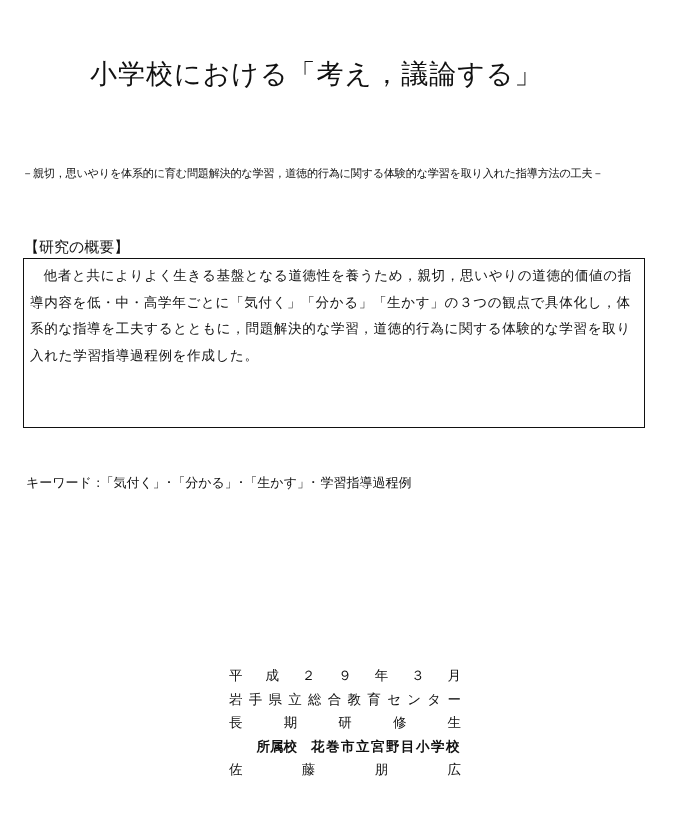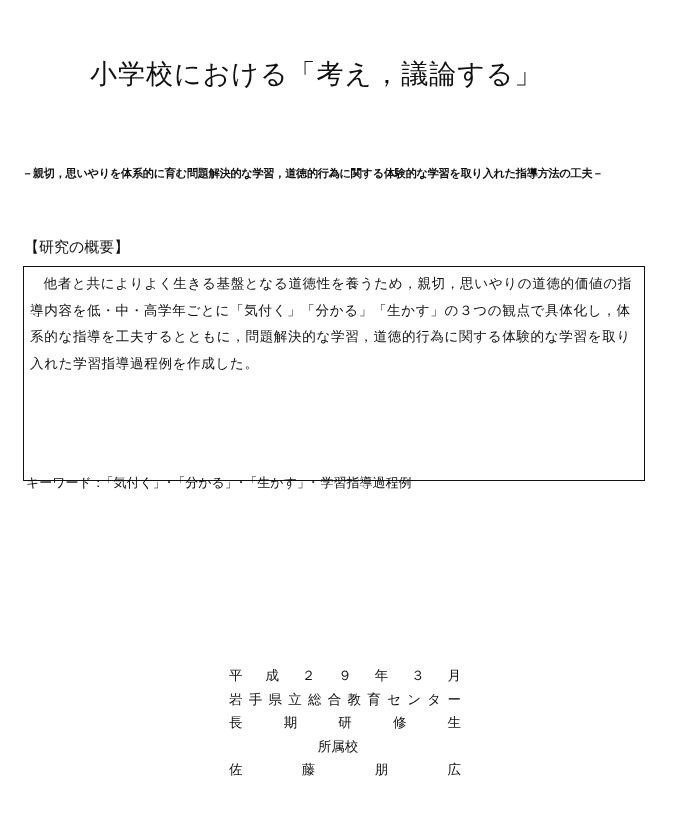--- a/index.html
+++ b/index.html
@@ -8,45 +8,45 @@
     font-family: "DejaVu Sans", "Liberation Sans", sans-serif; color: #111;
   }
   .title {
     position: absolute; left: 88px; top: 48px; width: 560px;
     font-size: 27px; font-weight: normal; line-height: 47px; letter-spacing: 1px;
     margin: 2px;
   }
   .title div { white-space: nowrap; }
   .subtitle {
     position: absolute; left: 22px; top: 166px; width: 650px;
-    font-size: 11.2px; font-weight: bold; white-space: nowrap; letter-spacing: -0.3px;
+    font-size: 11.2px; font-weight: normal; white-space: nowrap; letter-spacing: -0.3px;
   }
   .abstract-label {
     position: absolute; left: 24px; top: 238px;
     font-size: 15px; white-space: nowrap;
   }
   .abstract-box {
-    position: absolute; left: 23px; top: 266px; width: 622px; height: 215px;
+    position: absolute; left: 23px; top: 258px; width: 622px; height: 170px;
     border: 1.3px solid #111; box-sizing: border-box;
     padding: 3px 8px 0 6px;
   }
   .abstract-box p {
     margin: 0; font-size: 13.6px; line-height: 26.6px; letter-spacing: 0.6px;
     text-indent: 1em;
   }
   .keywords {
     position: absolute; left: 26px; top: 474px;
     font-size: 13px; white-space: nowrap; text-align: right;
   }
   .footer {
     position: absolute; left: 229px; top: 664px; width: 232px;
     font-size: 13.5px; line-height: 23.5px;
   }
   .footer .row { display: flex; justify-content: space-between; white-space: nowrap; }
-  .footer .row.school { justify-content: center; }
+  .footer .row.school { justify-content: flex-end; font-weight: bold; }
   .footer .row.school span.gap { display: inline-block; width: 14px; }
 </style>
 </head>
 <body>
 
 <h1 class="title">
   <div>小学校における「考え，議論する」</div>
 </h1>
 
 <div class="subtitle">－親切，思いやりを体系的に育む問題解決的な学習，道徳的行為に関する体験的な学習を取り入れた指導方法の工夫－</div>
@@ -86,20 +86,21 @@
   <div class="row">
     <span>長</span>
     <span>期</span>
     <span>研</span>
     <span>修</span>
     <span>生</span>
   </div>
   <div class="row school">
     <span>所属校</span>
     <span class="gap"></span>
+    <span style="letter-spacing:1.5px;">花巻市立宮野目小学校</span>
   </div>
   <div class="row">
     <span>佐</span>
     <span>藤</span>
     <span>朋</span>
     <span>広</span>
   </div>
 </div>
 
 </body></html>

